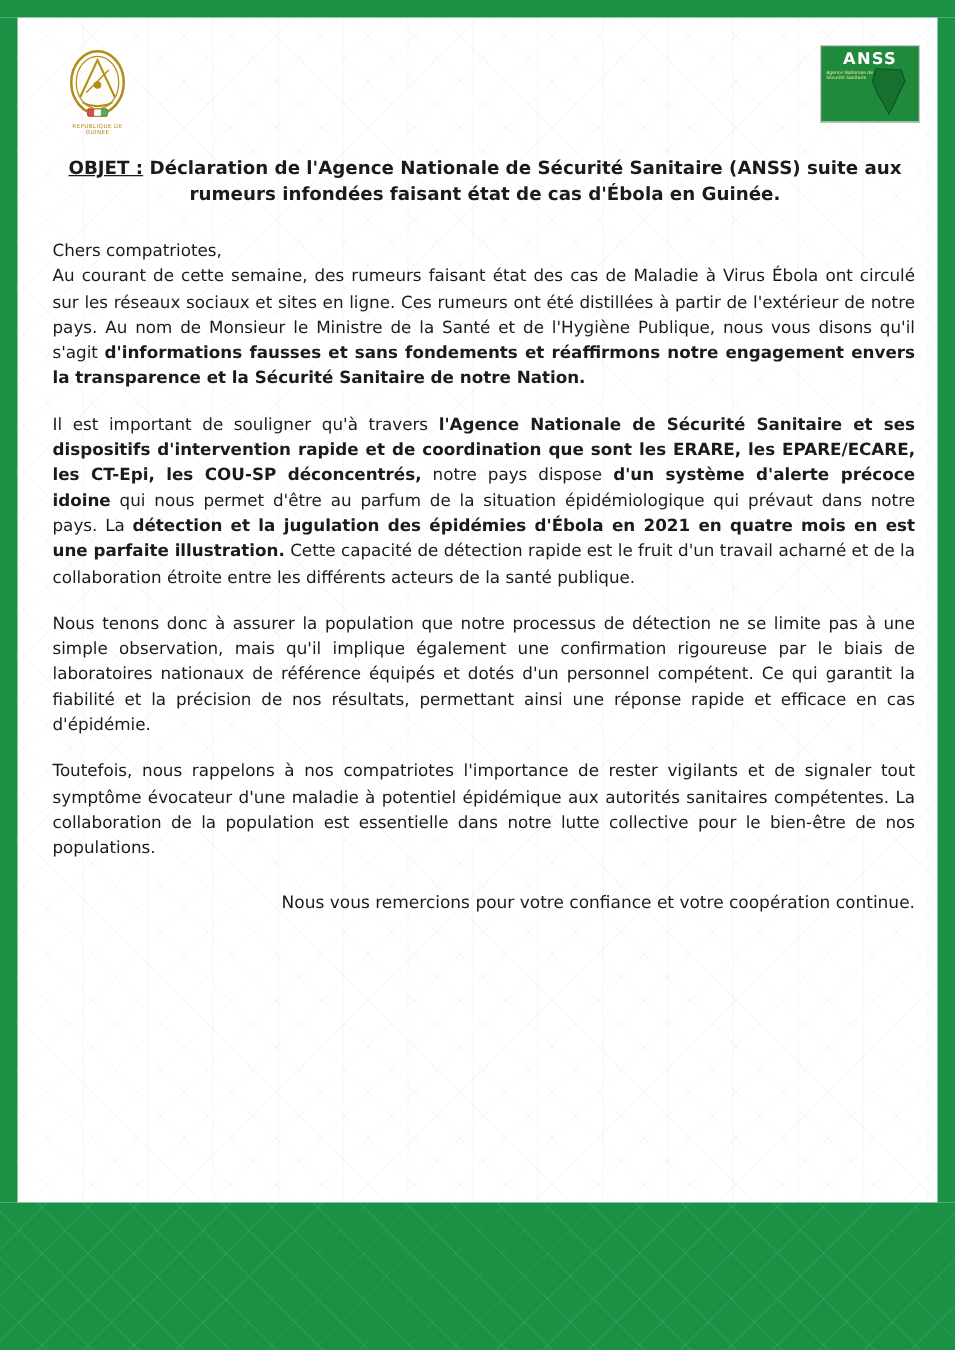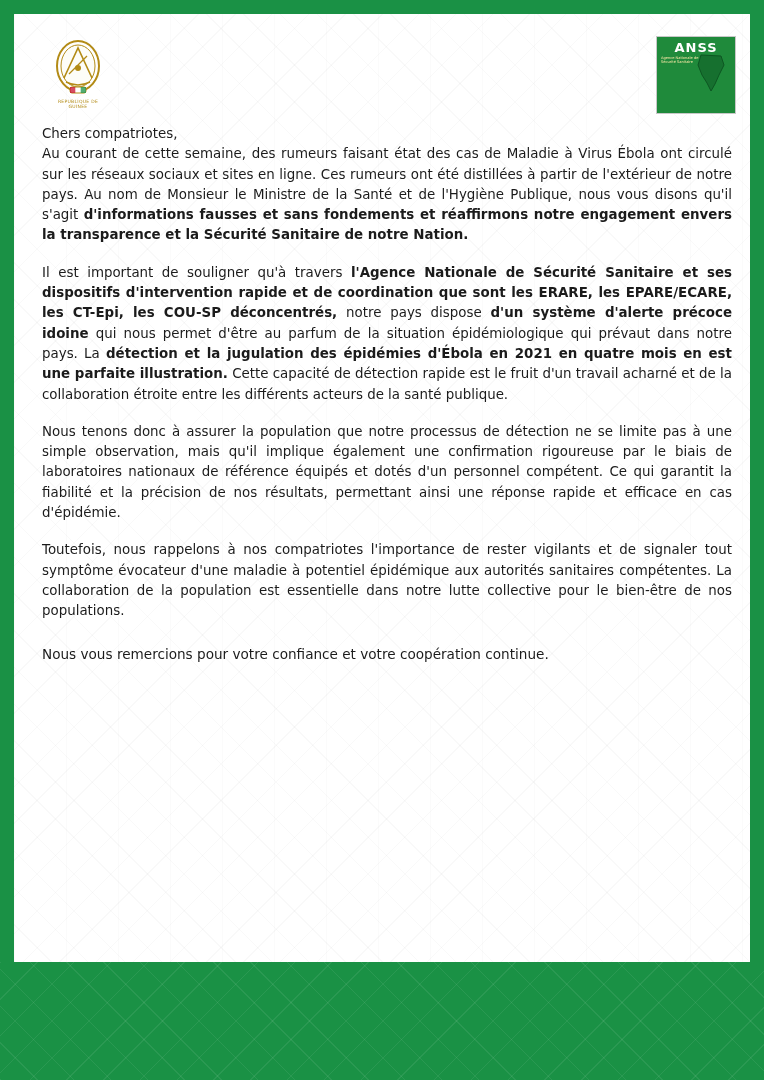--- a/index.html
+++ b/index.html
@@ -93,21 +93,21 @@
     color: #b38b16;
     letter-spacing: 0.3px;
     margin-top: 1px;
   }
 
   .logo-right {
     position: absolute;
     right: 14px;
     top: 0;
     width: 80px;
-    height: 78px;
+    height: 62px;
     background: #1f8a3b;
     border: 1px solid #c8c8c8;
     overflow: hidden;
   }
   .logo-right .anss-word {
     position: absolute;
     top: 3px;
     left: 0; right: 0;
     text-align: center;
     color: #ffffff;
@@ -163,21 +163,21 @@
     line-height: 20.3px;
     margin: 0 0 17px 0;
     text-align: justify;
     padding-right: 2px;
   }
   p.salutation {
     margin-bottom: 0;
     text-align: left;
   }
   p.closing {
-    text-align: left;
+    text-align: right;
     margin-top: 22px;
     margin-bottom: 16px;
     font-size: 13.6px;
   }
   b { font-weight: bold; }
 </style>
 </head>
 <body>
 
 <div class="page">
@@ -212,20 +212,23 @@
         <path d="M8 2 L28 3 L31 12 L26 22 L22 31 L18 38 L14 30 L9 22 L5 12 Z" fill="#16702f" stroke="#0d5622" stroke-width="1"></path>
       </svg>
       <div class="anss-word">ANSS</div>
       <div class="anss-sub">Agence Nationale de Sécurité Sanitaire</div>
     </div>
 
   </div>
 
   <div class="content">
 
+    <div class="objet">
+      <span class="label">OBJET :</span><span> Déclaration de l'Agence Nationale de Sécurité Sanitaire (ANSS) suite aux rumeurs infondées faisant état de cas d'Ébola en Guinée.</span>
+    </div>
 
     <p class="para salutation">Chers compatriotes,</p>
 
     <p class="para"><span>Au courant de cette semaine, des rumeurs faisant état des  cas de Maladie  à Virus Ébola ont circulé sur les réseaux sociaux et sites en ligne. Ces  rumeurs ont été distillées à partir de l'extérieur de notre pays.   Au nom de Monsieur  le  Ministre de la Santé et de l'Hygiène Publique, nous vous  disons  qu'il  s'agit  </span><b>d'informations fausses  et  sans fondements et réaffirmons notre engagement envers  la  transparence et la Sécurité Sanitaire de notre Nation.</b></p>
     <p class="para"><span>Il est important de souligner qu'à travers </span><b>l'Agence Nationale de Sécurité Sanitaire et ses dispositifs d'intervention rapide et de coordination que sont les ERARE, les EPARE/ECARE,  les CT-Epi,  les COU-SP déconcentrés,</b><span>   notre pays  dispose </span><b>d'un système d'alerte précoce idoine</b><span> qui nous permet  d'être  au  parfum  de   la situation épidémiologique qui prévaut dans notre pays. La  </span><b>détection  et  la  jugulation  des  épidémies  d'Ébola  en  2021 en quatre mois en est une parfaite illustration.</b><span> Cette capacité de détection rapide est le fruit d'un travail acharné   et de la collaboration étroite entre les différents acteurs de la santé publique.</span></p>
     <p class="para"><span>Nous tenons donc à assurer la  population que  notre  processus de  détection ne se limite  pas  à  une simple observation,   mais qu'il  implique  également   une confirmation rigoureuse par le biais de laboratoires nationaux de référence équipés et dotés d'un personnel compétent. Ce qui garantit la fiabilité  et  la précision  de nos résultats, permettant ainsi une réponse rapide et efficace en cas d'épidémie.</span></p>
     <p class="para"><span>Toutefois, nous rappelons à nos compatriotes l'importance de rester vigilants et de signaler  tout symptôme  évocateur  d'une  maladie  à potentiel épidémique  aux autorités sanitaires compétentes.  La collaboration de la population est essentielle dans notre lutte collective pour le bien-être de nos populations.</span></p>
 
     <p class="para closing">Nous vous remercions pour votre confiance et votre coopération continue.</p>
 

